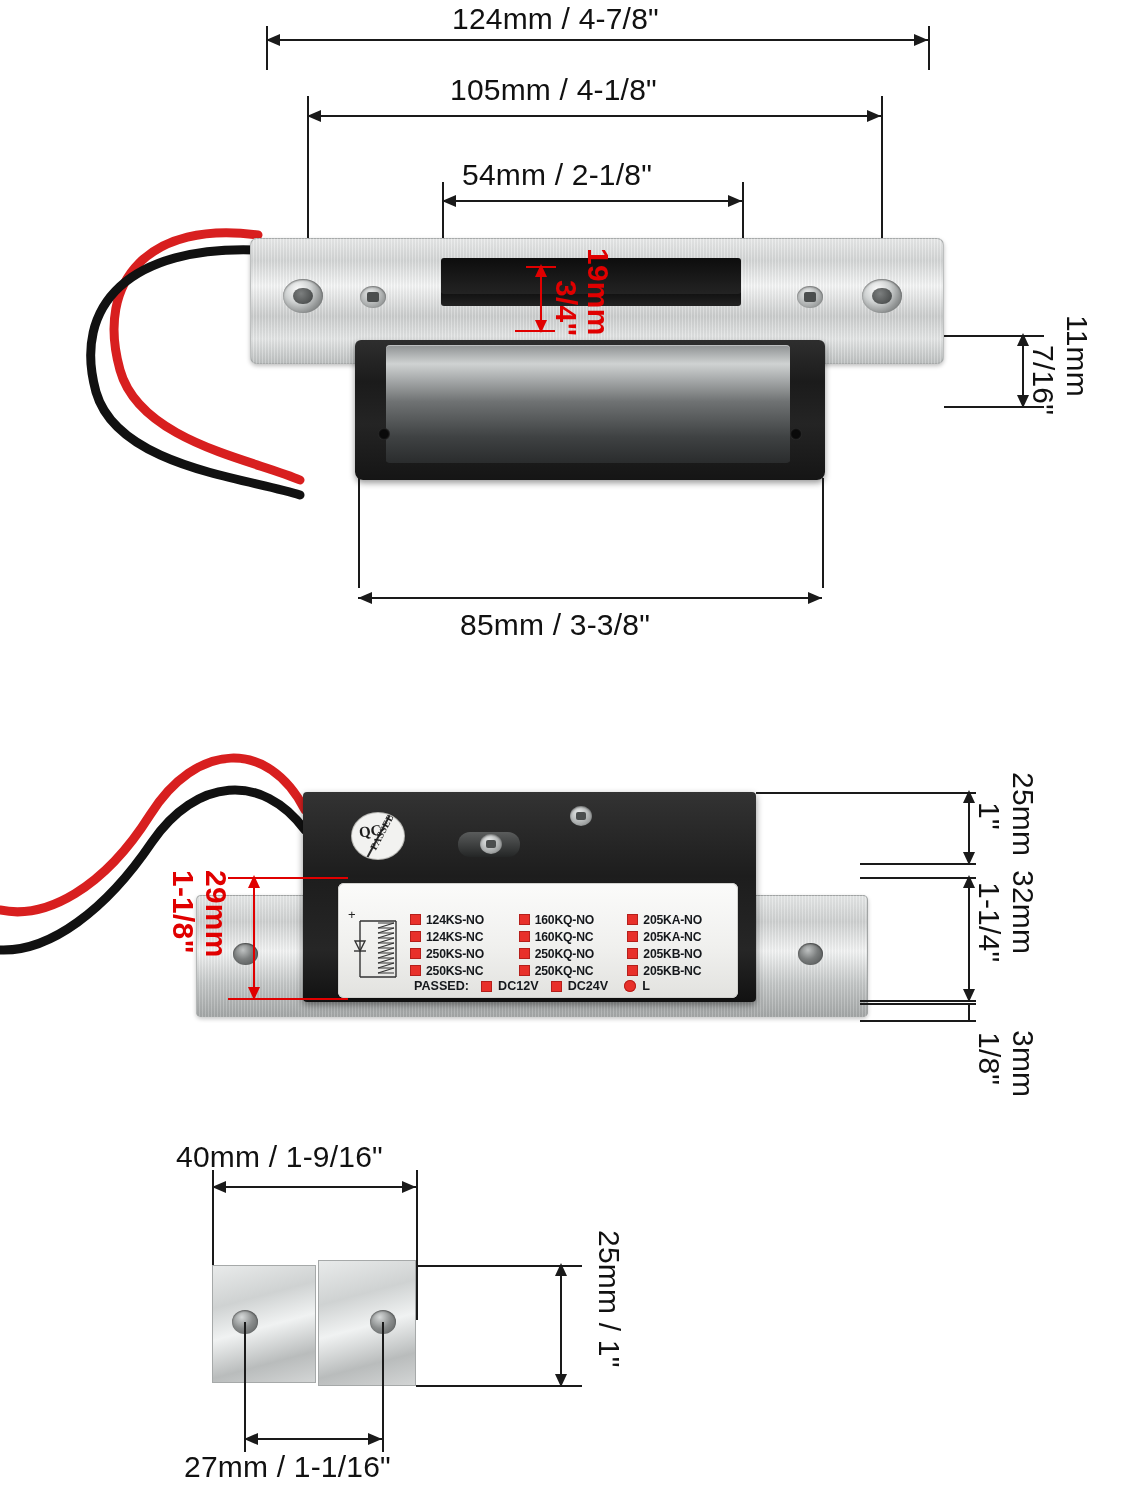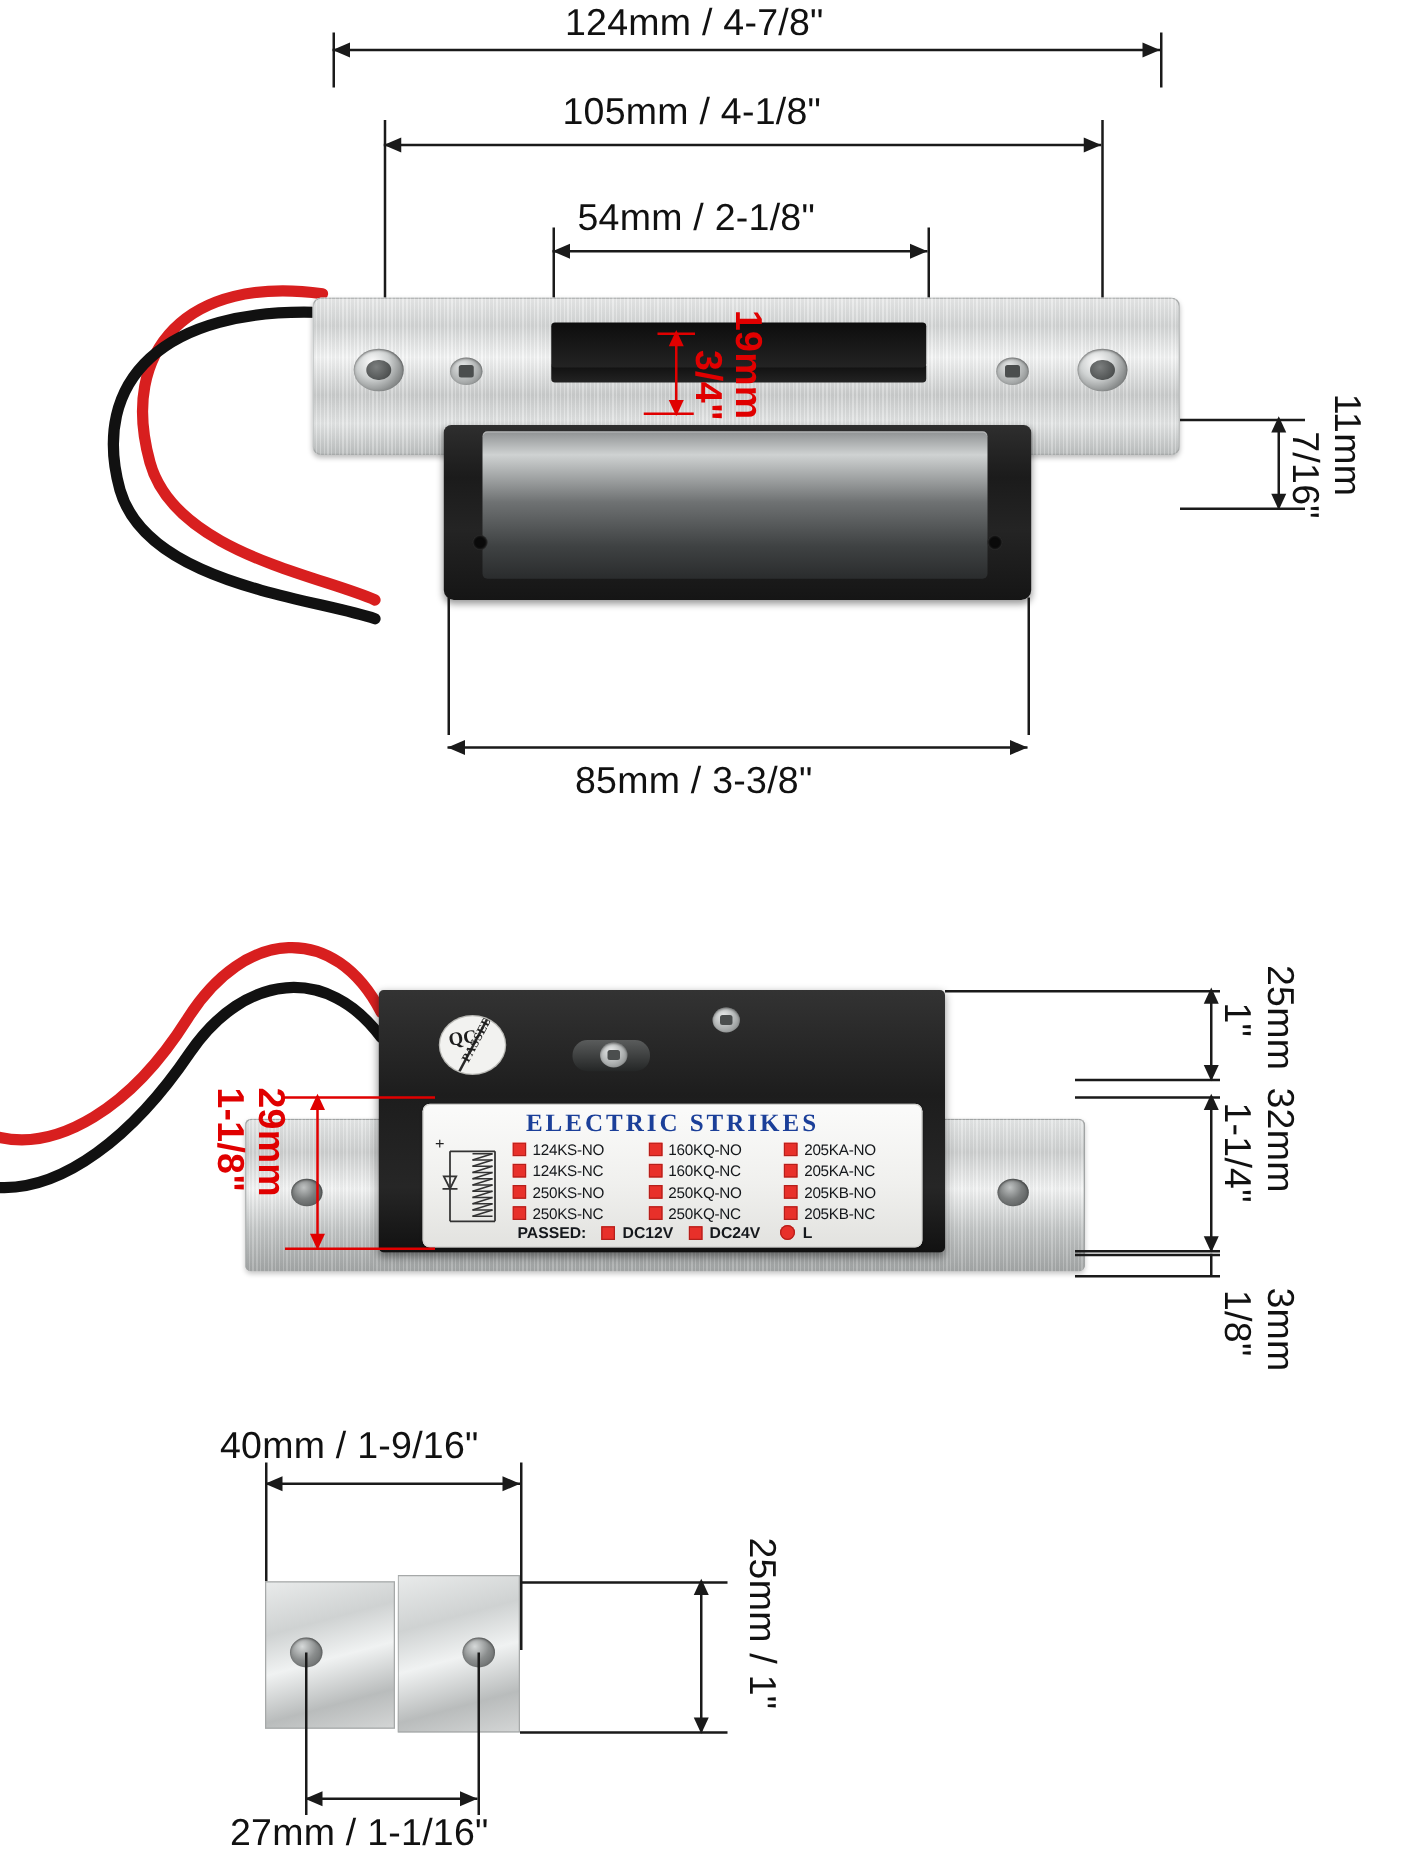--- a/index.html
+++ b/index.html
@@ -77,21 +77,21 @@
     background:linear-gradient(180deg,#fbfbfa 0%,#f0f0ee 55%,#e2e2df 100%);
     box-shadow:0 1px 2px rgba(0,0,0,.3), inset 0 0 0 1px #d2d2cf;}
   .label-title{position:absolute;left:0;right:0;text-align:center;
     font-family:"Liberation Serif",serif;font-weight:700;color:#1b3f99;
     font-size:20px;letter-spacing:2.4px;}
   .schem{position:absolute;}
   .models{position:absolute;display:grid;grid-template-columns:repeat(3,1fr);
     column-gap:6px;row-gap:0;}
   .mrow{display:flex;align-items:center;gap:5px;height:17px;}
   .chk{width:11px;height:11px;background:#e8302a;box-shadow:inset 0 0 0 1px #b51f1b;flex:none;}
-  .mlbl{font-size:12.2px;font-weight:400;color:#15181c;white-space:nowrap;letter-spacing:-.2px;}
+  .mlbl{font-size:12.2px;font-weight:700;color:#15181c;white-space:nowrap;letter-spacing:-.2px;}
   .inputrow{position:absolute;display:flex;align-items:center;gap:6px;font-size:12.6px;font-weight:700;color:#15181c;}
   .inputrow .chk{margin-left:6px;}
   .ldot{width:12px;height:12px;border-radius:50%;background:#e8302a;box-shadow:inset 0 0 0 1px #b51f1b;margin-left:10px;}
 
   
   .brk{position:absolute;
     background:linear-gradient(165deg,#e9ebeb 0%,#cfd2d2 30%,#f0f2f2 52%,#b9bcbc 78%,#d4d6d6 100%);
     box-shadow:inset 0 0 0 1px #a6a9a9;}
   .brkhole{position:absolute;border-radius:50%;
     background:radial-gradient(circle at 38% 30%,#d6d9d9 0%,#8a8d8d 48%,#5a5d5d 100%);
@@ -198,21 +198,20 @@
     </div>
   <div class="abs" style="left:458px;top:132px;width:62px;height:25px;border-radius:12px;background:linear-gradient(180deg,#5a5c5c,#242626);"></div>
   <div class="hexscrew" style="left:480px;top:134px;width:22px;height:20px;">
       <i></i>
     </div>
   <div class="hexscrew" style="left:570px;top:106px;width:22px;height:20px;">
       <i></i>
     </div>
 
   <div class="label" style="left:338px;top:183px;width:400px;height:115px;">
-    <div class="label-title" style="top:5px;">ELECTRIC STRIKES</div>
 
     <svg class="schem" style="left:8px;top:26px;width:62px;height:75px;">
       <text x="2" y="10" font-size="13" font-family="Liberation Sans, sans-serif" fill="#222">+</text>
       <line x1="14" y1="12" x2="14" y2="68" stroke="#333" stroke-width="1.4"></line>
       <line x1="14" y1="12" x2="50" y2="12" stroke="#333" stroke-width="1.4"></line>
       <line x1="14" y1="68" x2="50" y2="68" stroke="#333" stroke-width="1.4"></line>
       <polygon points="9,32 19,32 14,42" fill="none" stroke="#333" stroke-width="1.4"></polygon>
       <line x1="8" y1="42" x2="20" y2="42" stroke="#333" stroke-width="1.4"></line>
       <g stroke="#333" stroke-width="1.2" fill="none">
         <path d="M32,14 h16 M32,19 h16 M32,24 h16 M32,29 h16 M32,34 h16 M32,39 h16 M32,44 h16 M32,49 h16 M32,54 h16 M32,59 h16 M32,64 h16"></path>

